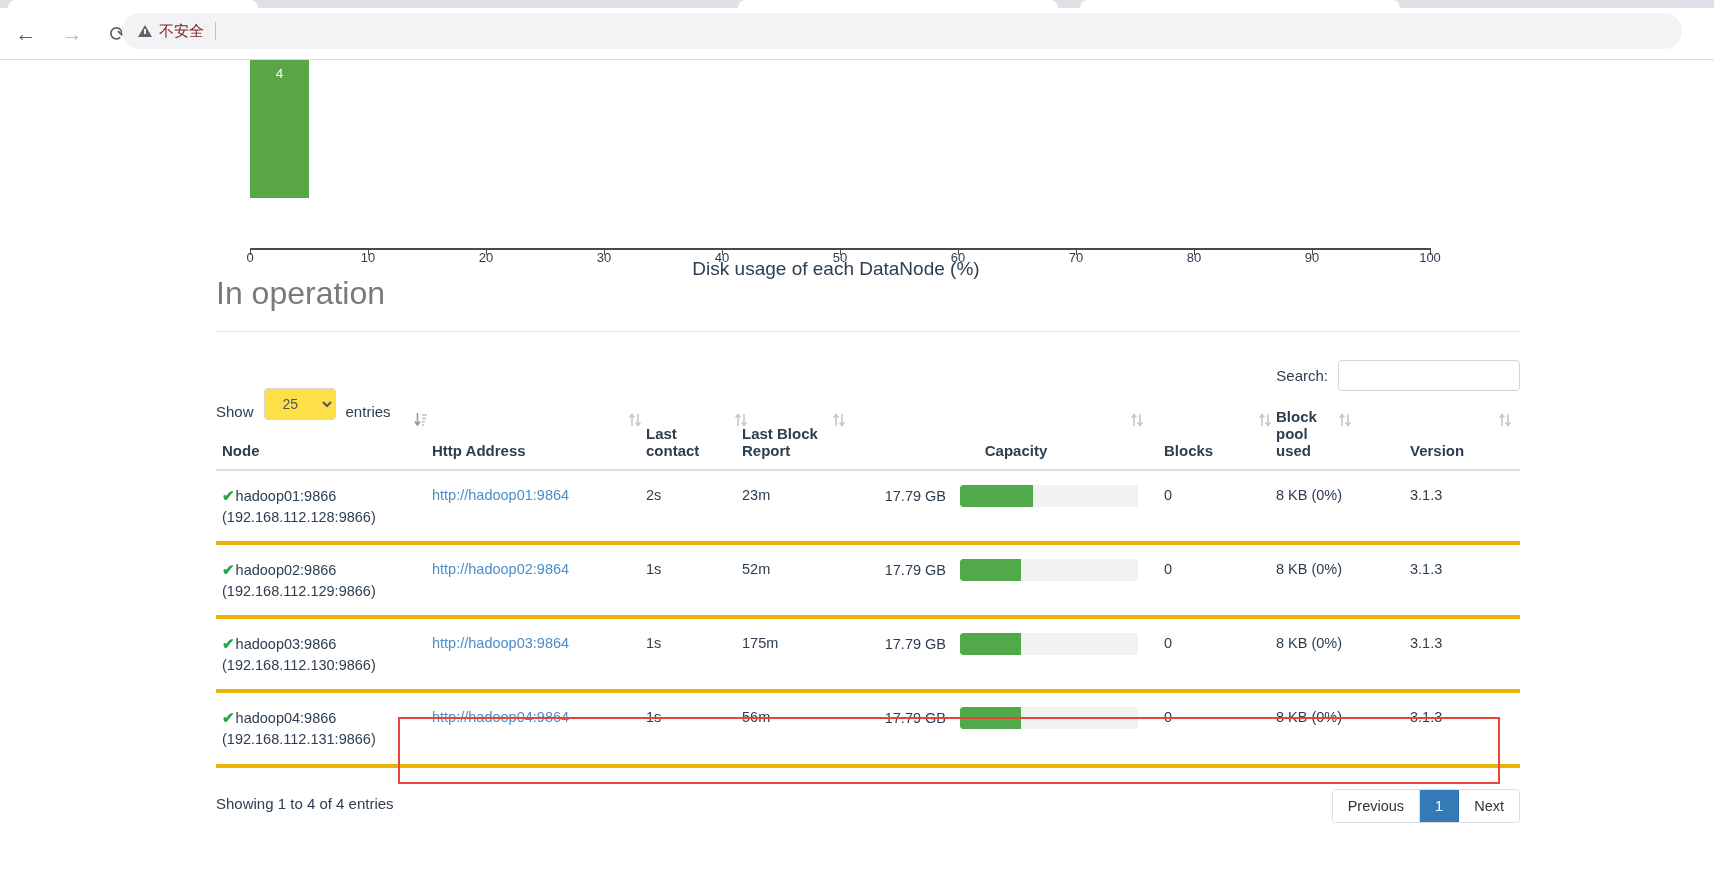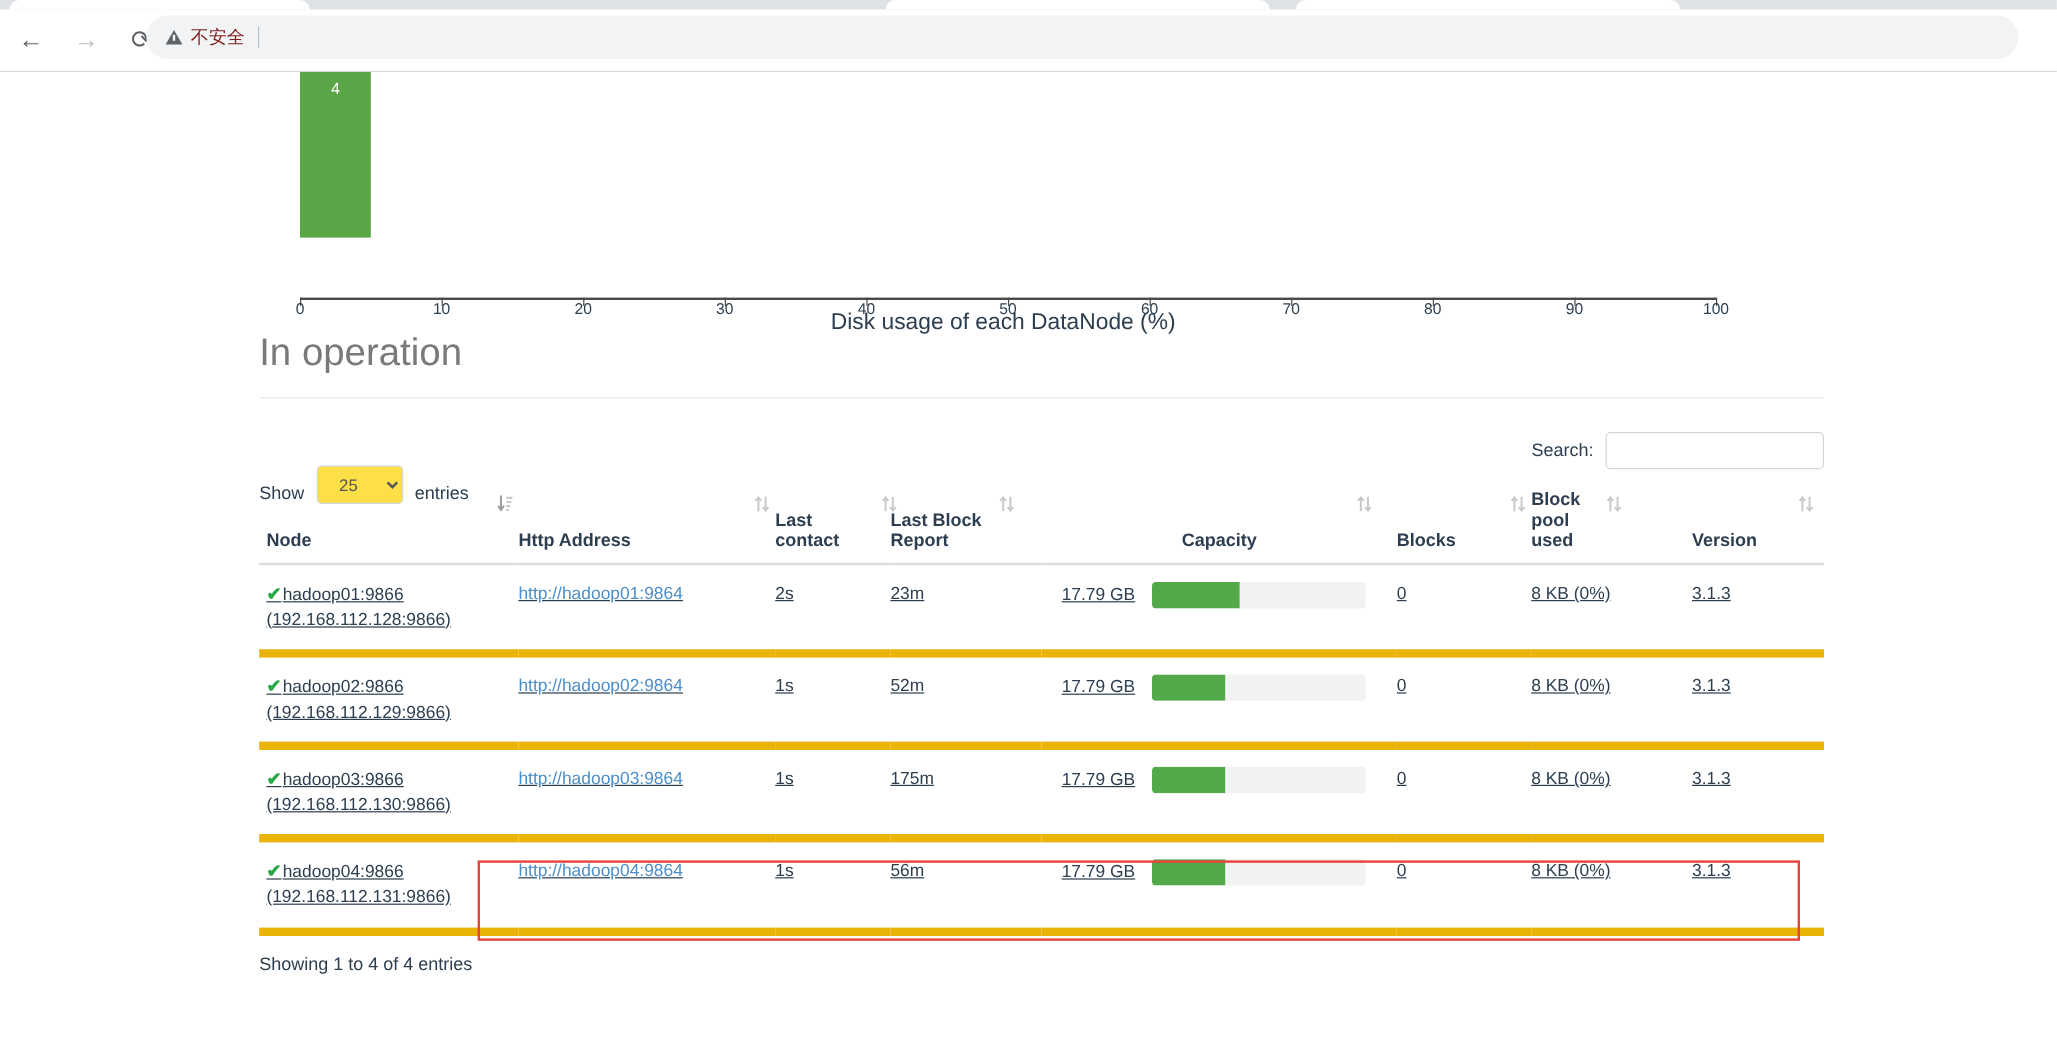--- a/index.html
+++ b/index.html
@@ -230,24 +230,23 @@
     top: 4px;
     right: 8px;
     width: 14px; height: 16px;
     color: #c8c8c8;
     font-size: 13px;
     line-height: 16px;
   }
   .sort-icon svg { display: block; }
   #nodes-table tbody td {
     padding: 14px 0 14px 0;
-    border-bottom: 7px solid #eab308;
+    border-bottom: 4px solid #eab308;
     vertical-align: top;
     line-height: 1.42;
-    text-decoration: underline;
   }
   .col-node     { width: 216px; text-align: left;  padding-left: 6px !important; }
   .col-http     { width: 214px; text-align: left; }
   .col-contact  { width: 96px;  text-align: left; }
   .col-report   { width: 126px; text-align: left; }
   .col-capacity { width: 296px; text-align: center; }
   .col-blocks   { width: 112px; text-align: left; }
   .col-pool     { width: 134px; text-align: left; }
   .col-version  { width: 110px; text-align: left; }
 
@@ -560,20 +559,25 @@
           <td class="col-pool">8 KB (0%)</td>
           <td class="col-version">3.1.3</td>
         </tr>
       </tbody>
   </table>
 
   <div id="annotation-box"></div>
 
   <div id="table-info">Showing 1 to 4 of 4 entries</div>
 
+  <div id="pagination">
+    <div class="page-btn">Previous</div>
+    <div class="page-btn active">1</div>
+    <div class="page-btn">Next</div>
+  </div>
 <div class="chart-tick" style="left: 250px;"></div>
     <div class="chart-ticklabel" style="left: 250px;">0</div>
     <div class="chart-tick" style="left: 368px;"></div>
     <div class="chart-ticklabel" style="left: 368px;">10</div>
     <div class="chart-tick" style="left: 486px;"></div>
     <div class="chart-ticklabel" style="left: 486px;">20</div>
     <div class="chart-tick" style="left: 604px;"></div>
     <div class="chart-ticklabel" style="left: 604px;">30</div>
     <div class="chart-tick" style="left: 722px;"></div>
     <div class="chart-ticklabel" style="left: 722px;">40</div>

